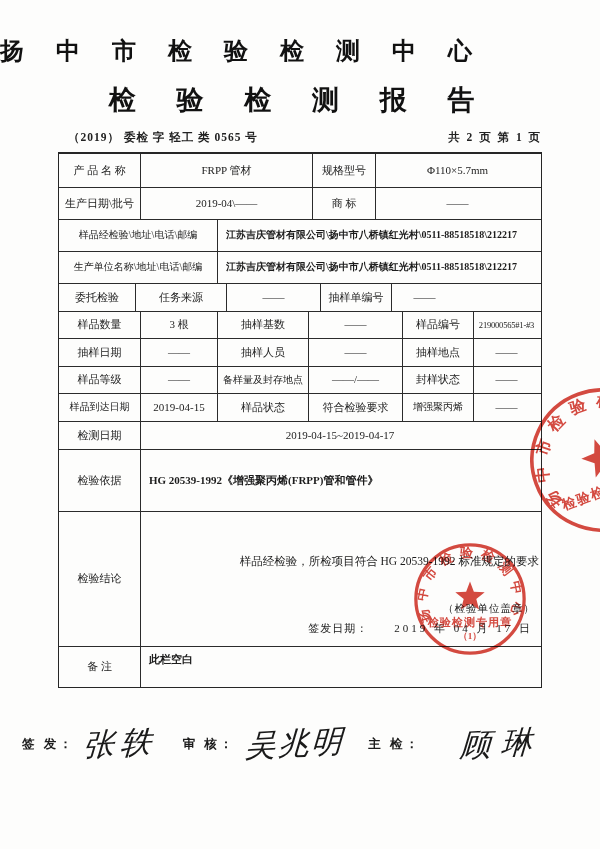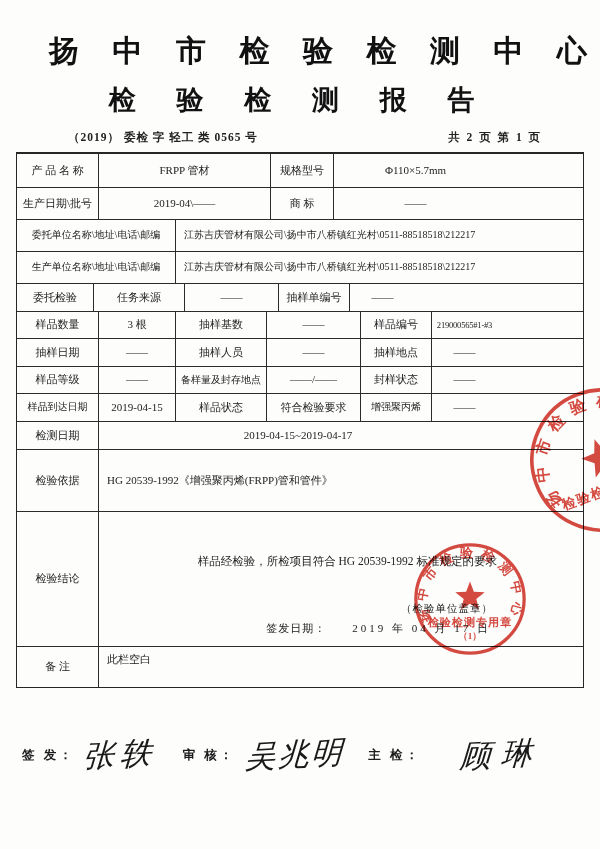--- a/index.html
+++ b/index.html
@@ -1,46 +1,46 @@
 <!DOCTYPE html>
 <html><head>
 <meta charset="utf-8">
 <style>
   * { margin:0; padding:0; box-sizing:border-box; }
   html,body { background:#ffffff; }
   body { width:600px; height:849px; overflow:hidden; font-family:"Liberation Serif", serif; color:#1c1c1c; }
   .page { position:relative; width:600px; height:849px; background:#fdfdfc; overflow:hidden; padding-top:36px; }
 
-  .org-title { text-align:right; font-size:30px; font-weight:bold; letter-spacing:13px; line-height:30px; color:#111; }
+  .org-title { text-align:left; font-size:24px; font-weight:bold; letter-spacing:13px; line-height:30px; color:#111; }
   .report-title { text-align:center; font-size:27px; font-weight:bold; letter-spacing:17px; line-height:36px; margin-top:16px; color:#111; }
 
   .meta-row { width:484px; margin:10px auto 6px auto; height:18px; display:flex; justify-content:space-between; align-items:center; font-size:11.5px; font-weight:bold; color:#222; }
   .meta-row .doc-no { padding-left:10px; letter-spacing:1px; }
   .meta-row .page-info { letter-spacing:2px; }
 
-  .report-table { width:568px; margin:0 auto; border:1.6px solid #262626; border-top-width:2.4px; background:transparent; }
+  .report-table { width:484px; margin:0 auto; border:1.6px solid #262626; border-top-width:2.4px; background:transparent; }
   .trow { display:flex; border-bottom:1px solid #2b2b2b; }
   .trow:last-child { border-bottom:none; }
   .cell { border-right:1px solid #2b2b2b; display:flex; align-items:center; justify-content:center; text-align:center; font-size:11px; line-height:1.25; padding:1px 2px; overflow:hidden; }
   .cell.last { border-right:none; }
-  .cell.leftal { justify-content:flex-start; text-align:right; padding-left:8px; }
+  .cell.leftal { justify-content:flex-start; text-align:right; padding-left:8px;font-weight:bold; }
   .cell.small { font-size:10px; }
   .cell.tiny { font-size:8.5px; letter-spacing:-0.2px; }
   .w82{width:82px;} .w172{width:172px;} .w63{width:63px;} .w163{width:163px;}
   .w159{width:159px;} .w321{width:321px;}
   .w77{width:77px;} .w91{width:91px;} .w94{width:94px;} .w71{width:71px;} .w65{width:65px;}
   .w398{width:398px;}
 
   .concl { position:relative; flex-direction:column; align-items:stretch; justify-content:flex-start; padding:0; }
   .concl-text { margin-top:42px; padding-left:12px; font-size:11.5px; text-align:right; }
   .concl-seal-note { position:absolute; right:4px; top:90px; font-size:10.5px; letter-spacing:1px; }
   .concl-issue { position:absolute; right:6px; top:110px; font-size:11px; letter-spacing:1px; }
   .concl-issue .issue-date { margin-left:26px; letter-spacing:3px; }
 
-  .sign-row { width:520px; margin:24px auto 0 8px; display:flex; align-items:flex-end; height:64px; }
+  .sign-row { width:520px; margin:24px auto 0 8px; display:flex; align-items:center; height:64px; }
   .sig-label { font-size:12.5px; font-weight:bold; letter-spacing:3px; white-space:nowrap; }
   .sig-name { font-size:31px; font-style:italic; font-family:"DejaVu Serif", serif; white-space:nowrap; transform:rotate(-3deg) skewX(-6deg); color:#1a1a1a; }
   .sig-group { display:flex; align-items:center; }
   .g1 { margin-left:14px; } .g2 { margin-left:26px; } .g3 { margin-left:24px;gap:27px; }
   .g1 .sig-name { margin-left:8px; letter-spacing:6px; }
   .g2 .sig-name { margin-left:10px; letter-spacing:2px; }
   .g3 .sig-name { margin-left:12px; letter-spacing:10px; }
 
   .seal { position:absolute; mix-blend-mode:multiply; opacity:0.92; }
   .seal-main { left:412px; top:541px; }
@@ -69,21 +69,21 @@
     </div>
 
     <div class="trow" style="height:32px">
       <div class="cell w82">生产日期\批号</div>
       <div class="cell w172">2019-04\——</div>
       <div class="cell w63">商    标</div>
       <div class="cell w163 last">——</div>
     </div>
 
     <div class="trow" style="height:32px">
-      <div class="cell w159 small">委托单位名称\地址\电话\邮编</div>
+      <div class="cell w159 small">样品经检验\地址\电话\邮编</div>
       <div class="cell w321 small leftal last">江苏吉庆管材有限公司\扬中市八桥镇红光村\0511-88518518\212217</div>
     </div>
 
     <div class="trow" style="height:32px">
       <div class="cell w159 small">生产单位名称\地址\电话\邮编</div>
       <div class="cell w321 small leftal last">江苏吉庆管材有限公司\扬中市八桥镇红光村\0511-88518518\212217</div>
     </div>
 
     <div class="trow" style="height:28px">
       <div class="cell w77">委托检验</div>

